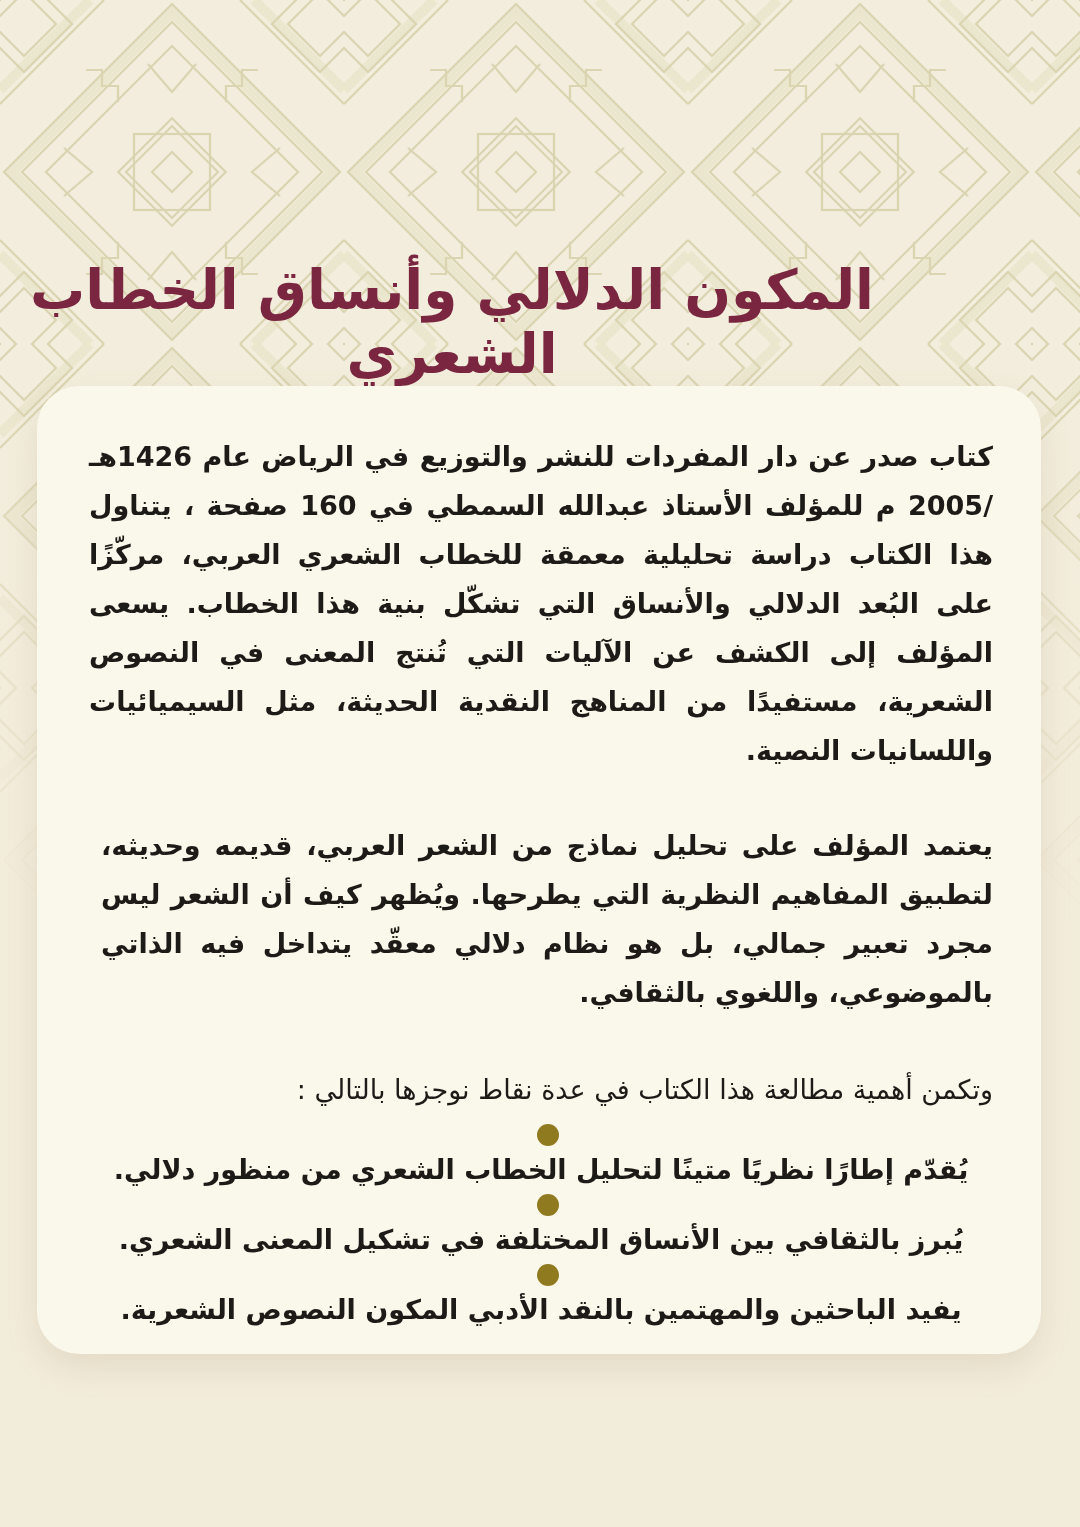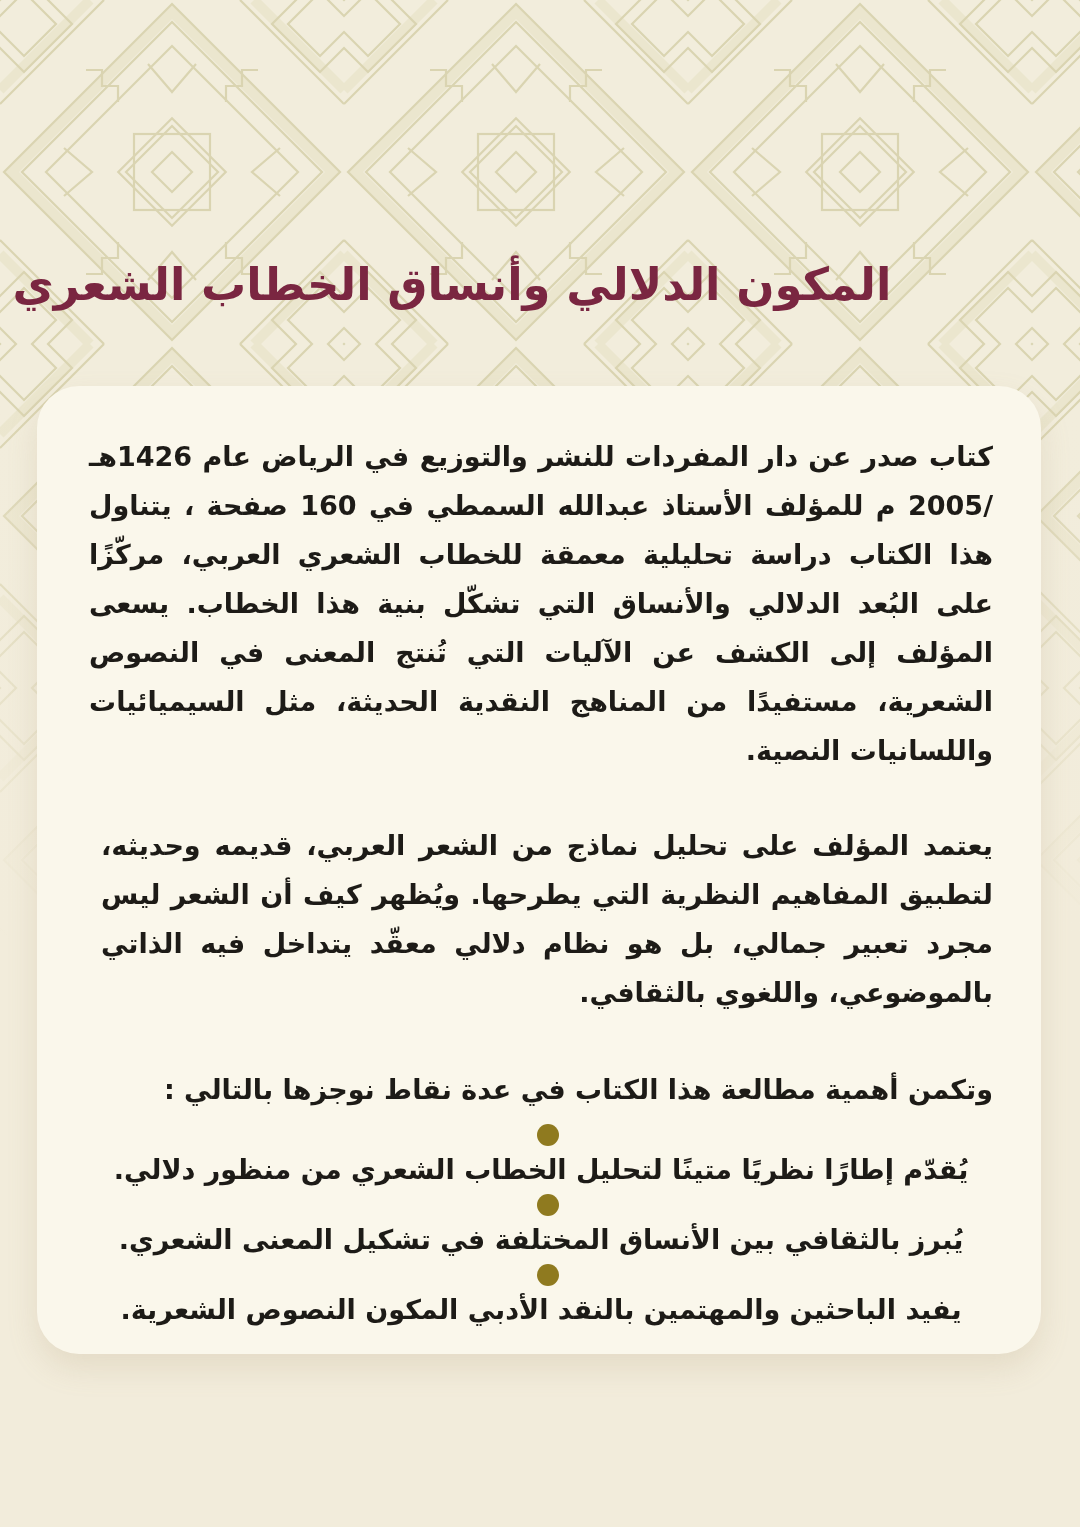--- a/index.html
+++ b/index.html
@@ -36,21 +36,21 @@
   }
 
   
   .page-title {
     position: absolute;
     top: 258px;
     left: 0;
     width: 904px;
     text-align: center;
     direction: rtl;
-    font-size: 45px;
+    font-size: 55px;
     font-weight: bold;
     color: #7a2641;
     letter-spacing: 0px;
     z-index: 3;
   }
 
   
   .content-card {
     position: absolute;
     left: 37px;
@@ -73,21 +73,21 @@
     line-height: 49px;
     text-align: justify;
     text-align-last: right;
   }
   .para-2 { margin-top: 8px; }
   .para-3 { margin-top: 46px; margin-left: 12px; }
 
   .importance-heading {
     margin-top: 48px;
     font-size: 27px;
-    font-weight: 700;
+    font-weight: 400;
     line-height: 49px;
     text-align: right;
   }
 
   .bullet-list {
     list-style: none;
     margin-top: 10px;
   }
   .bullet-list li {
     display: flex;

